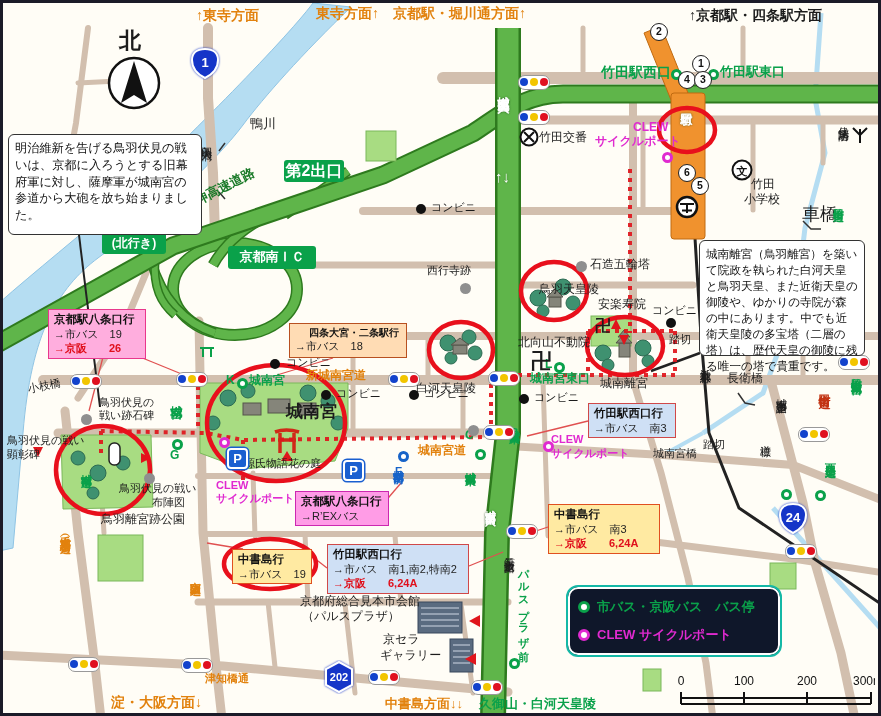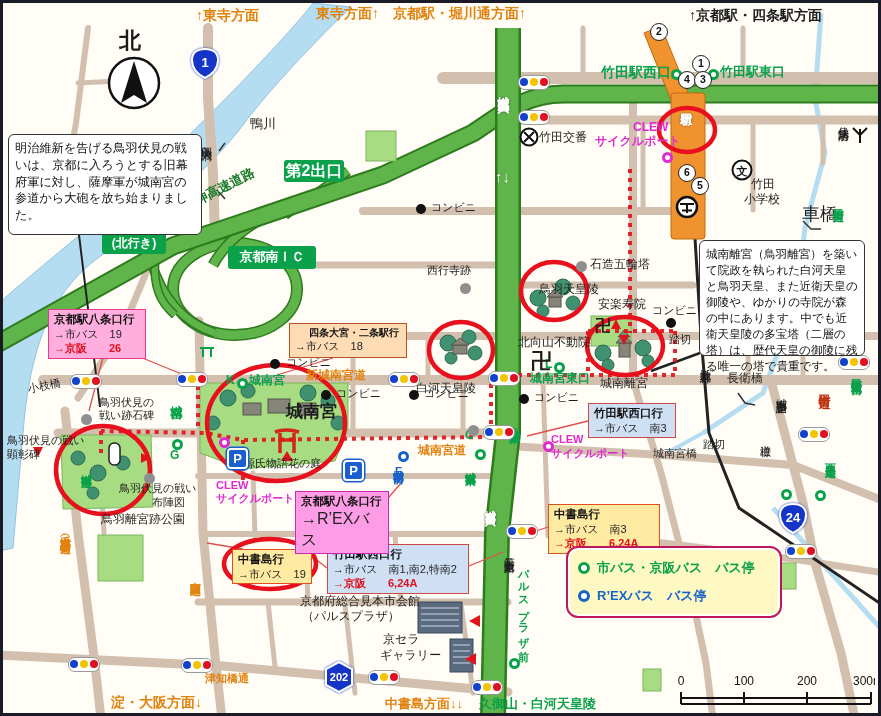--- a/index.html
+++ b/index.html
@@ -29,22 +29,22 @@
         border-radius:50%;color:#111;font-size:10.5px;font-weight:bold;text-align:center;line-height:15px;}
   .shield{position:absolute;color:#fff;font-weight:bold;text-align:center;}
   .gbox{position:absolute;background:#0aa14a;color:#fff;font-weight:bold;text-align:center;
         border-radius:3px;display:flex;flex-direction:column;justify-content:center;line-height:1.25;}
   .busbox{position:absolute;box-sizing:border-box;padding:2px 5px;line-height:1.3;}
   .busbox .bt{font-weight:bold;color:#111;}
   .busbox .br{color:#222;}
   .busbox .br.red{color:#e0101c;font-weight:bold;}
   .infobox{position:absolute;background:#fff;border:1.5px solid #333;border-radius:6px;
            box-sizing:border-box;padding:5px 6px;color:#111;}
-  #legend{position:absolute;left:563px;top:543px;width:216px;height:72px;background:#fef9c3;
-          border:2px solid #be185d;border-radius:12px;box-shadow:0 0 0 2px #fff inset;
+  #legend{position:absolute;left:563px;top:582px;width:216px;height:72px;background:#0f172a;
+          border:2px solid #14b8a6;border-radius:12px;box-shadow:0 0 0 2px #fff inset;
           box-sizing:border-box;padding:6px 10px;display:flex;flex-direction:column;justify-content:space-around;}
   .legrow{display:flex;align-items:center;gap:7px;font-size:13px;font-weight:bold;}
   .legring{width:12px;height:12px;border-radius:50%;background:#fff;box-sizing:border-box;flex:0 0 auto;}
   #routebox{position:absolute;left:570px;top:643px;width:130px;height:24px;background:#fff;
             border:1.5px solid #222;display:flex;align-items:center;gap:8px;padding:0 8px;box-sizing:border-box;}
   #routebox .dots{display:flex;gap:3px;}
   #routebox .dots i{width:5px;height:5px;background:#e0151c;display:block;}
   #routebox span{font-size:13px;color:#111;}
   #scalebar{position:absolute;left:672px;top:668px;width:200px;height:40px;color:#111;font-size:12px;}
   #compass{position:absolute;left:103px;top:52px;width:56px;height:56px;}
@@ -524,39 +524,39 @@
         <div class="bt" style="font-size: 11.5px;">中書島行</div>
         <div class="br" style="font-size: 11px;">→市バス　19</div>
       </div>
       <div class="busbox" style="left: 324px; top: 541px; width: 142px; min-height: 48px; background: rgb(207, 224, 245); border: 1.5px solid rgb(208, 72, 72);">
         <div class="bt" style="font-size: 11.5px;">竹田駅西口行</div>
         <div class="br" style="font-size: 11px;">→市バス　南1,南2,特南2</div>
         <div class="br red" style="font-size: 11px;">→京阪　　6,24A</div>
       </div>
       <div class="busbox" style="left: 292px; top: 488px; width: 94px; min-height: 34px; background: rgb(255, 156, 230); border: 1.5px solid rgb(204, 40, 176);">
         <div class="bt" style="font-size: 11.5px;">京都駅八条口行</div>
-        <div class="br" style="font-size: 16px;">→R’EXバス</div>
+        <div class="br" style="font-size: 11px;">→R’EXバス</div>
       </div>
     </div>
 
   <div id="compass">
     <svg width="56" height="56">
       <circle cx="28" cy="28" r="25" fill="#fff" stroke="#111" stroke-width="2.5"></circle>
       <polygon points="28,6 15,48 28,40 41,48" fill="#111"></polygon>
     </svg>
   </div>
 
   <div id="legend">
       <div class="legrow">
         <span class="legring" style="border: 3.5px solid rgb(10, 161, 74);"></span>
         <span style="color: rgb(10, 161, 74);">市バス・京阪バス　バス停</span>
       </div>
       <div class="legrow">
-        <span class="legring" style="border: 3.5px solid rgb(23, 99, 200);"></span>
-        <span style="color: rgb(23, 99, 200);">R’EXバス　バス停</span>
+        <span class="legring" style="border: 3.5px solid rgb(224, 42, 208);"></span>
+        <span style="color: rgb(224, 42, 208);">CLEW サイクルポート</span>
       </div>
     </div>
 
   <div id="scalebar">
     <svg width="200" height="40">
       <g id="scale-ticks-labels">
           <text x="6" y="14" fill="#111" font-size="12" text-anchor="middle" font-family="Liberation Sans,sans-serif">0</text>
           <text x="69" y="14" fill="#111" font-size="12" text-anchor="middle" font-family="Liberation Sans,sans-serif">100</text>
           <text x="132" y="14" fill="#111" font-size="12" text-anchor="middle" font-family="Liberation Sans,sans-serif">200</text>
           <text x="178" y="14" fill="#111" font-size="12" text-anchor="start" font-family="Liberation Sans,sans-serif">300m</text>

